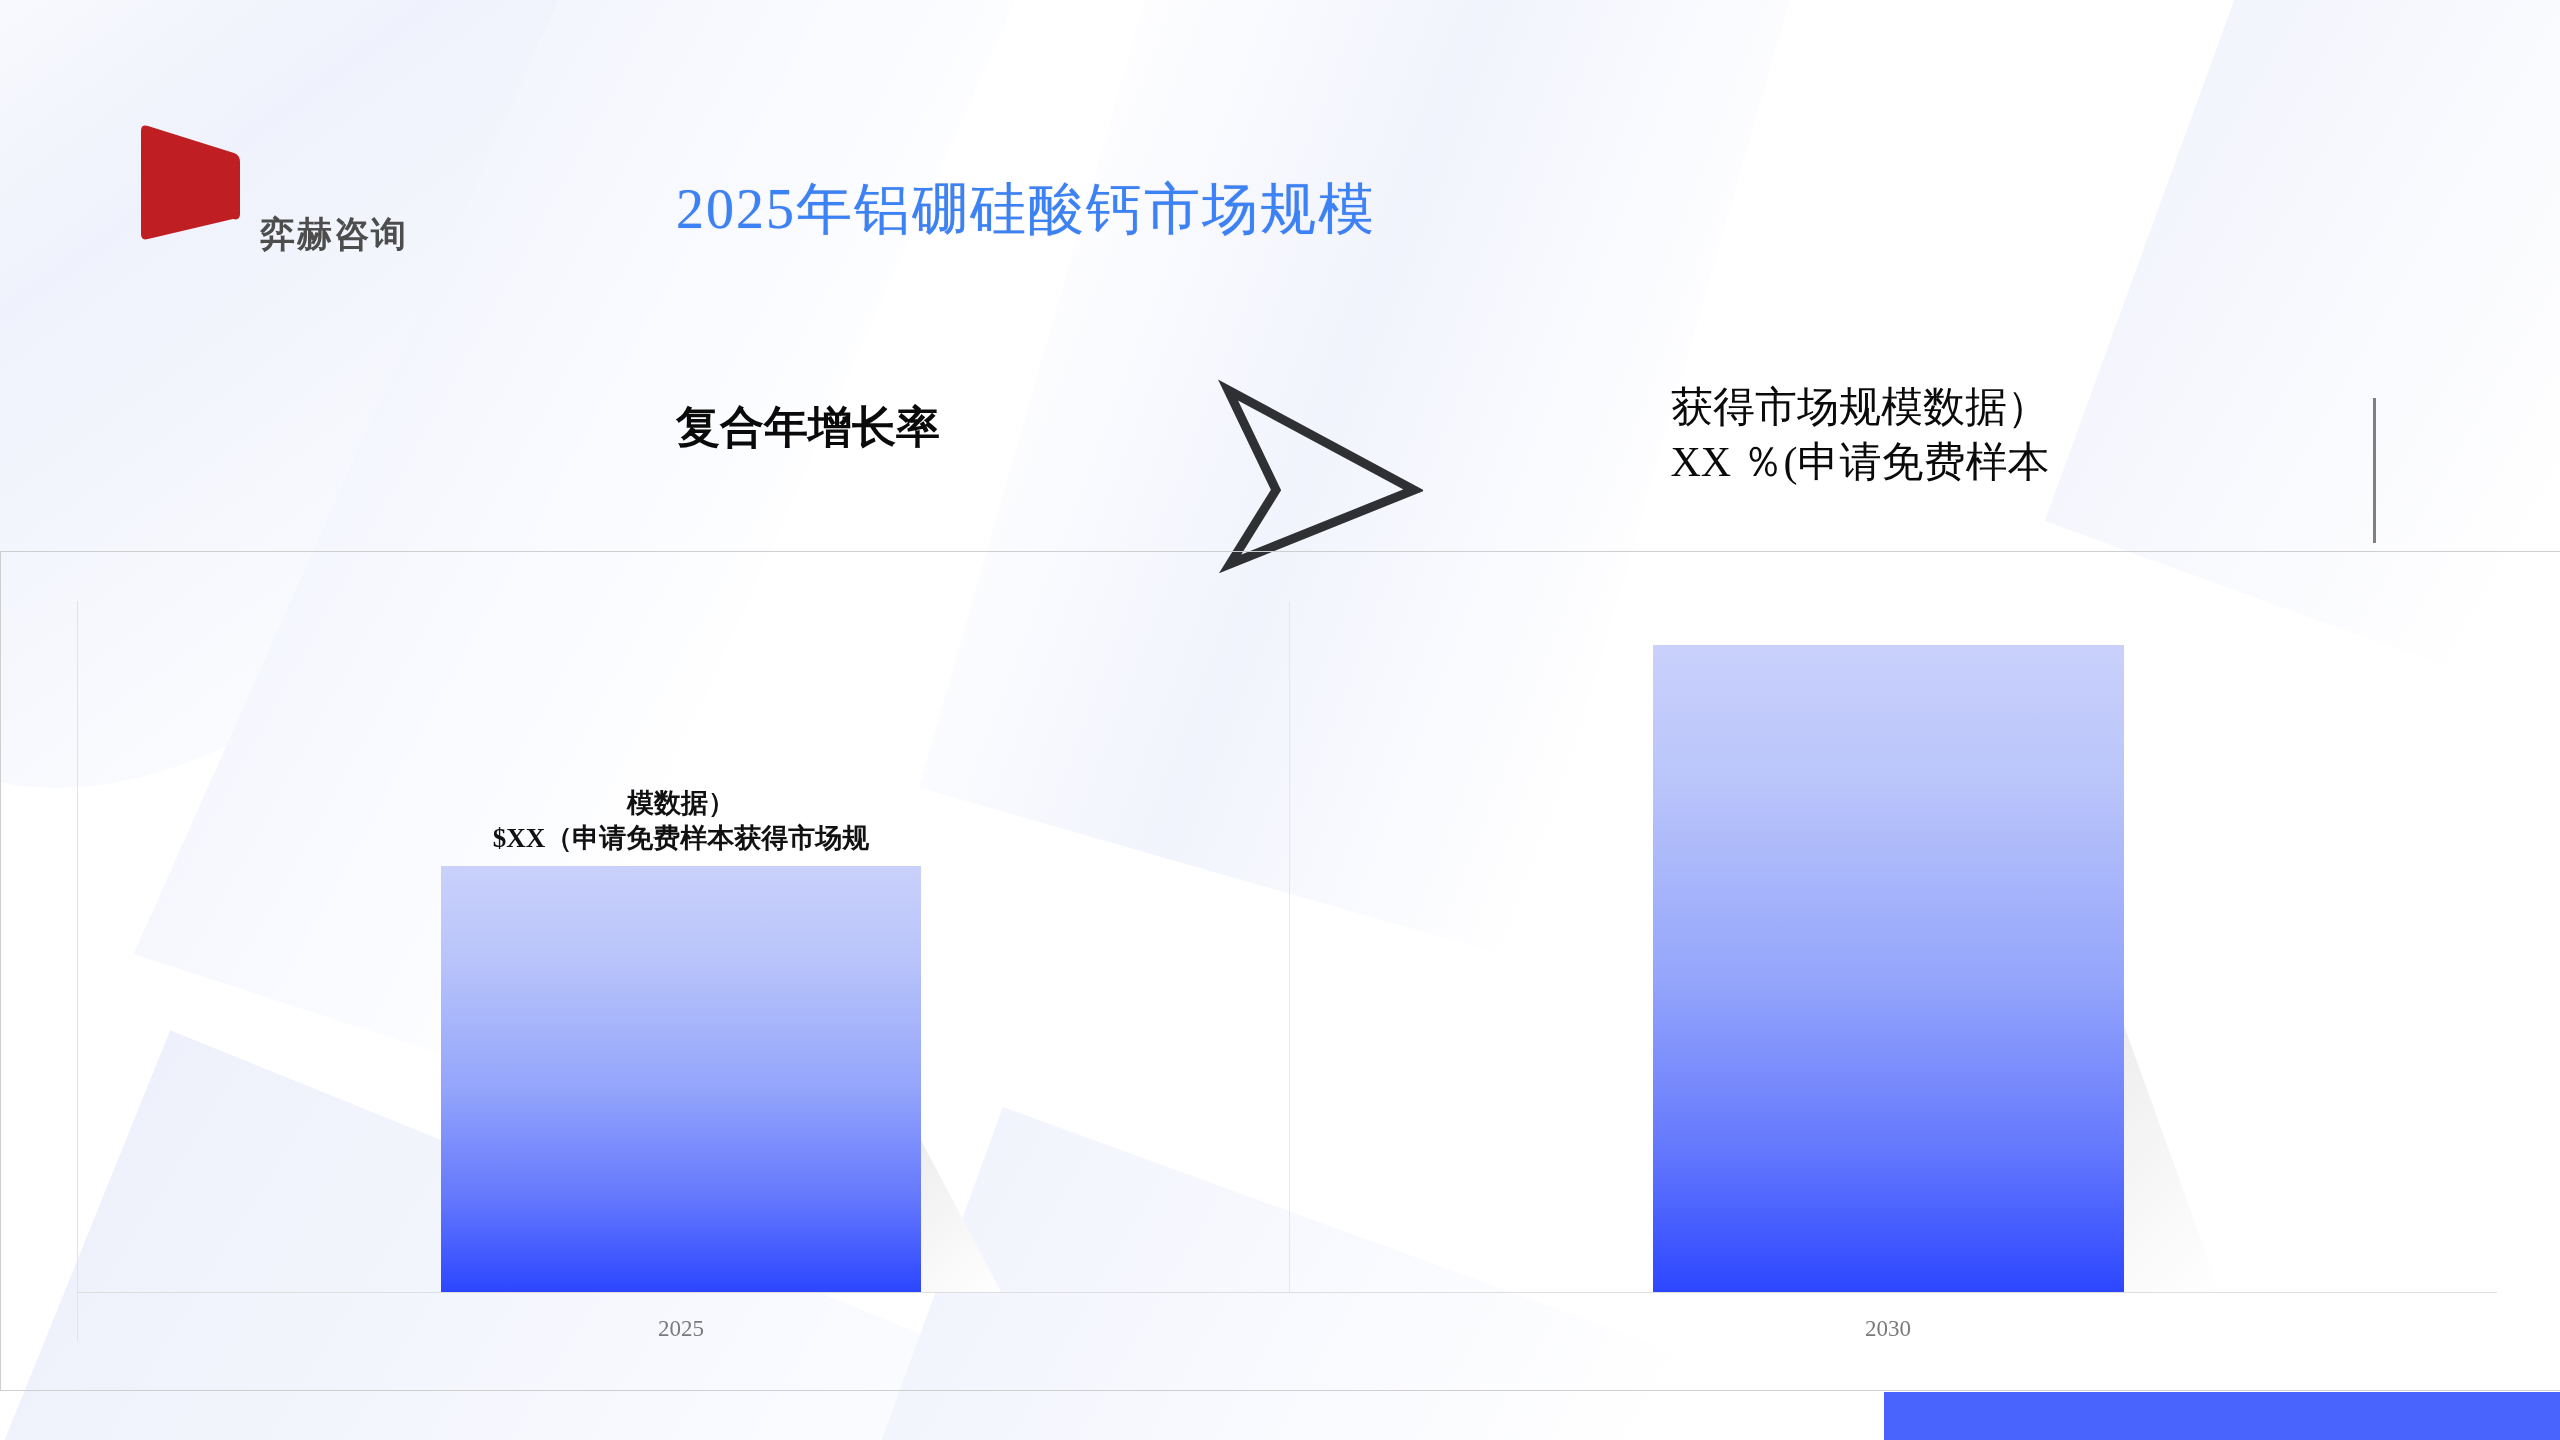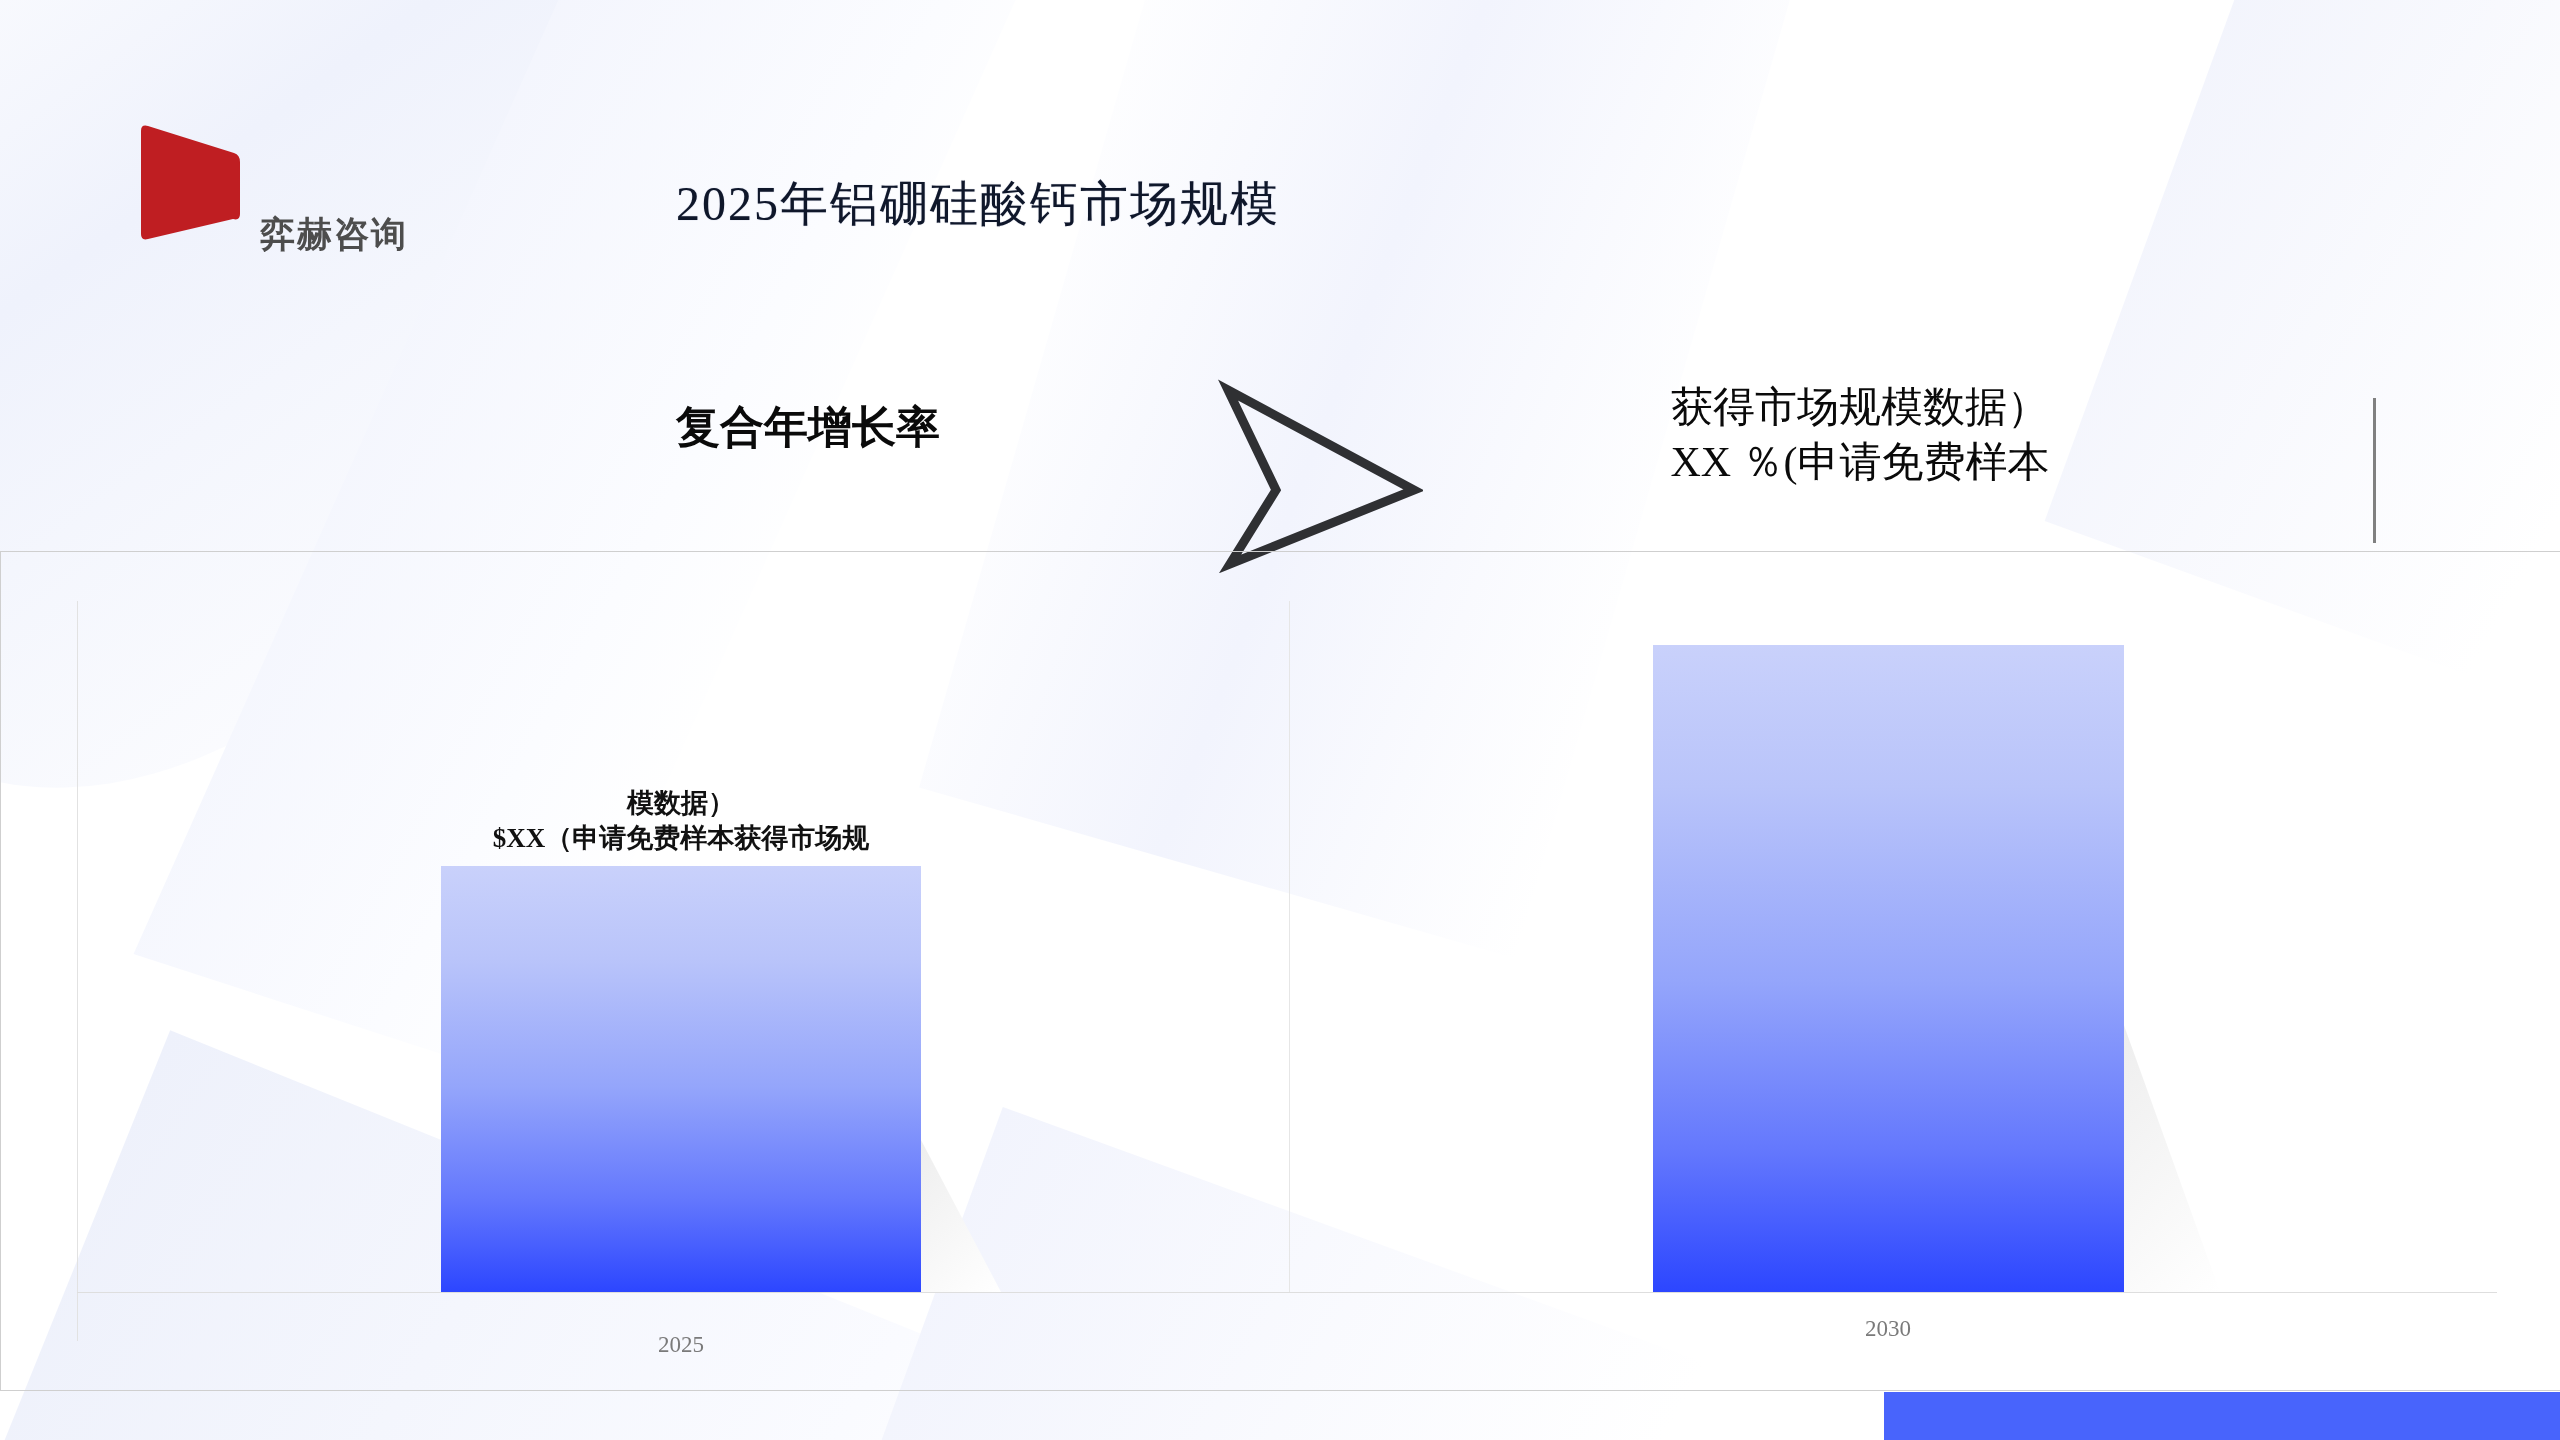--- a/index.html
+++ b/index.html
@@ -102,23 +102,23 @@
     letter-spacing: 2px;
     color: #4d4d4d;
     white-space: nowrap;
   }
 
   
   .page-title {
     position: absolute;
     left: 676px;
     top: 172px;
-    font-size: 48px;
+    font-size: 56px;
     font-weight: 400;
-    color: #0f172a;
+    color: #3b82f6;
     letter-spacing: 2px;
     white-space: nowrap;
     text-shadow: 0 0 1px rgba(22,33,92,.35);
   }
 
   
   .cagr-label {
     position: absolute;
     left: 540px;
     top: 400px;
@@ -275,21 +275,21 @@
 <div class="plot-left-rule"></div>
 <div class="mid-rule"></div>
 
 <div class="bar-shadow" style="left:921px; top:930px; width:80px; height:362px;
             clip-path: polygon(0 58%, 100% 100%, 0 100%);"></div>
 <div class="bar" style="left:441px; top:866px; width:480px; height:426px;"></div>
 <div class="bar-value-label" style="left:421px; top:786px; width:520px;">
   <div>模数据）</div>
   <div>$XX（申请免费样本获得市场规</div>
 </div>
-<div class="tick-label" style="left:541px; top:1316px; width:280px;margin-top:16px;">2025</div>
+<div class="tick-label" style="left:541px; top:1316px; width:280px;">2025</div>
 
 <div class="bar-shadow" style="left:2124px; top:700px; width:96px; height:592px;
             clip-path: polygon(0 55%, 100% 100%, 0 100%);"></div>
 <div class="bar" style="left:1653px; top:645px; width:471px; height:647px;"></div>
 <div class="tick-label" style="left:1748px; top:1316px; width:280px;">2030</div>
 
 <div class="baseline"></div>
 
 <div class="bottom-band"></div>
 

